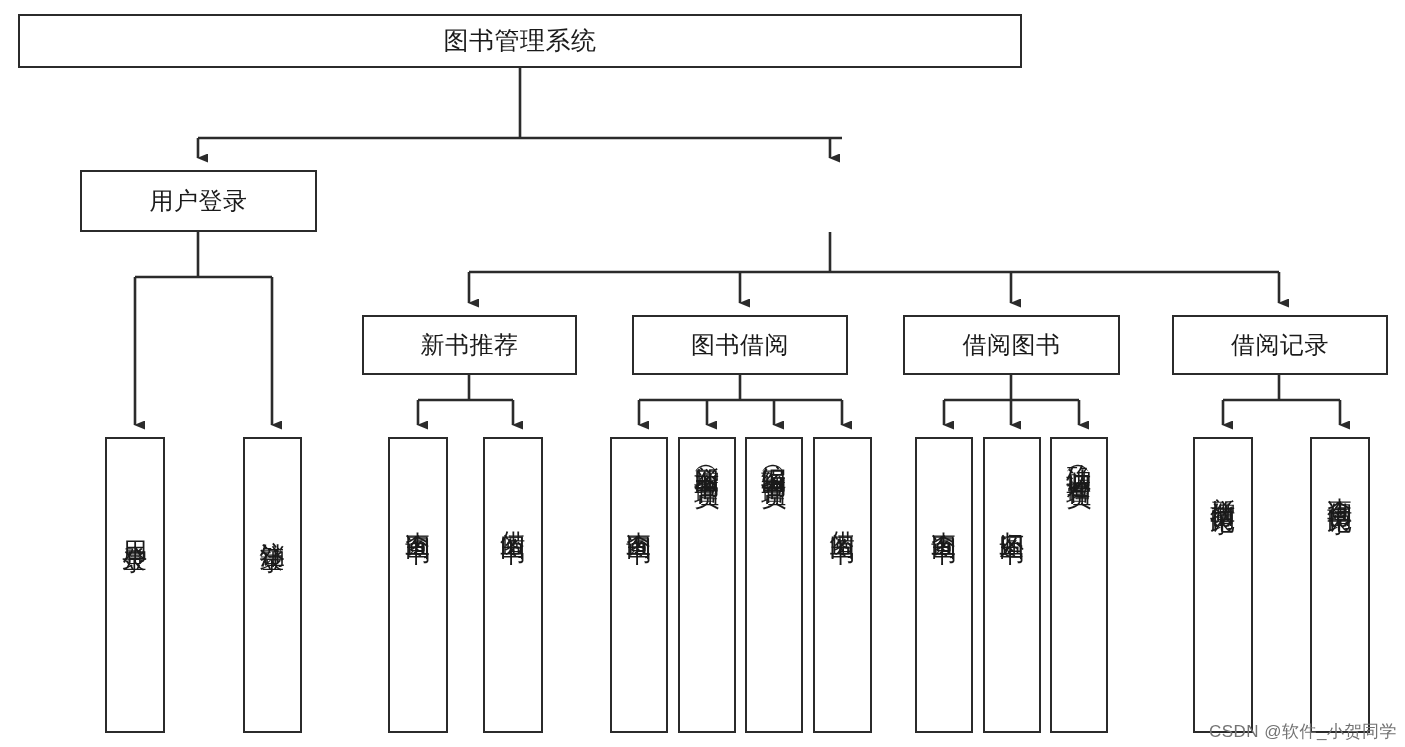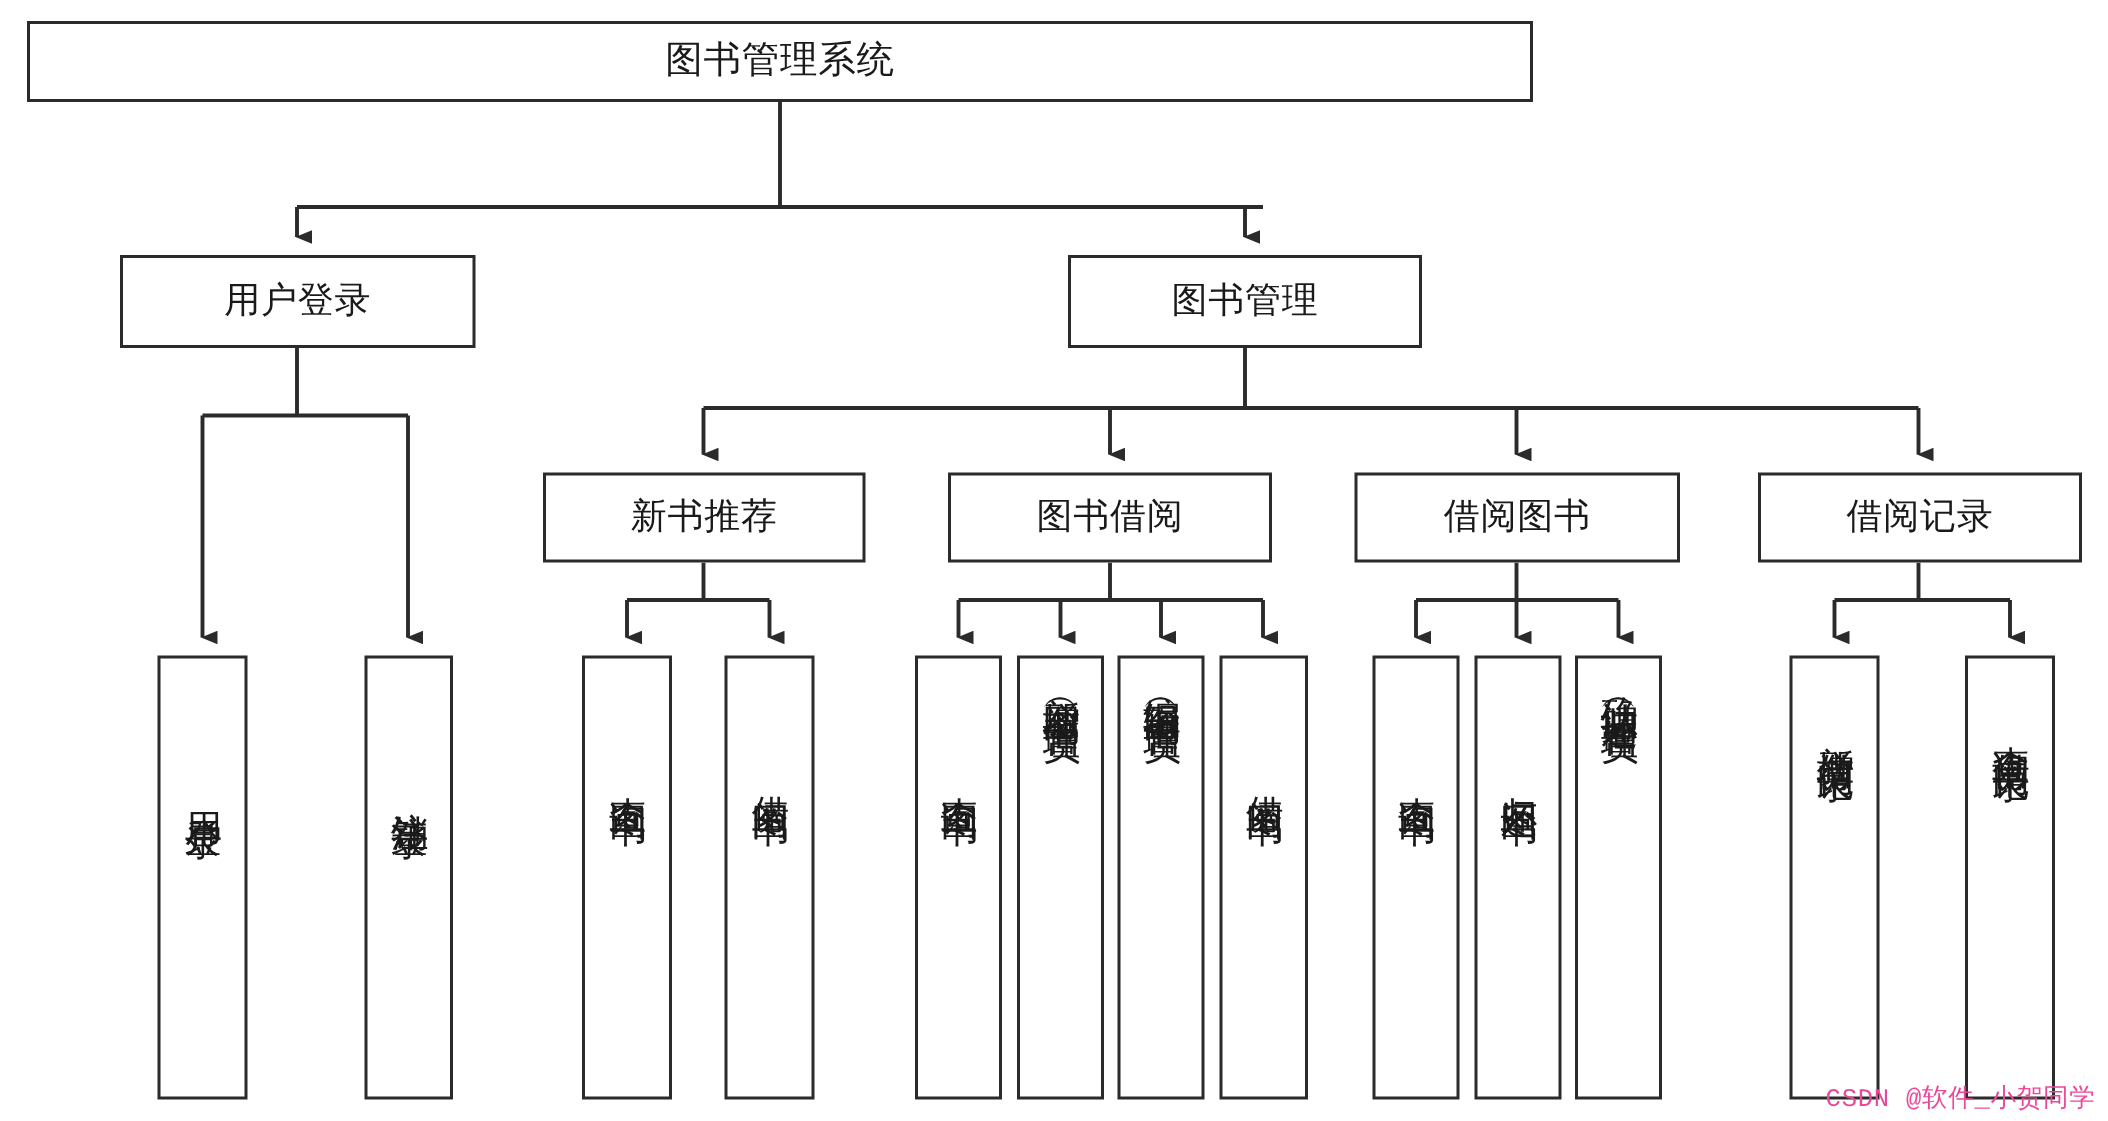--- a/index.html
+++ b/index.html
@@ -48,24 +48,23 @@
     font-size:25px;
     line-height:1.05;
     letter-spacing:3px;
     margin:0 auto;
   }
   .watermark{
     position:absolute;
     right:8px;
     bottom:4px;
     font-size:17px;
-    color:#ec4899;
+    color:#737373;
     white-space:nowrap;
     letter-spacing:0.5px;
-    font-family:Liberation Mono, monospace;
   }
 </style>
 </head>
 <body>
 
 <div id="diagram">
 
   <svg class="lines" viewBox="0 0 1405 747" xmlns="http://www.w3.org/2000/svg">
     <defs>
       <marker id="arrow" markerWidth="9" markerHeight="11" refX="4.5" refY="10" orient="auto" markerUnits="userSpaceOnUse">
@@ -116,23 +115,20 @@
     </g>
   </svg>
 
   <div class="node h root" style="left:18px;top:14px;width:1004px;height:54px;">
     <span class="label">图书管理系统</span>
   </div>
 
   <div class="node h" style="left:80px;top:170px;width:237px;height:62px;">
     <span class="label">用户登录</span>
   </div>
-  <div class="node h" style="left:712px;top:170px;width:236px;height:62px;">
-    <span class="label">图书管理</span>
-  </div>
 
   <div class="node h" style="left:362px;top:315px;width:215px;height:60px;">
     <span class="label">新书推荐</span>
   </div>
   <div class="node h" style="left:632px;top:315px;width:216px;height:60px;">
     <span class="label">图书借阅</span>
   </div>
   <div class="node h" style="left:903px;top:315px;width:217px;height:60px;">
     <span class="label">借阅图书</span>
   </div>

